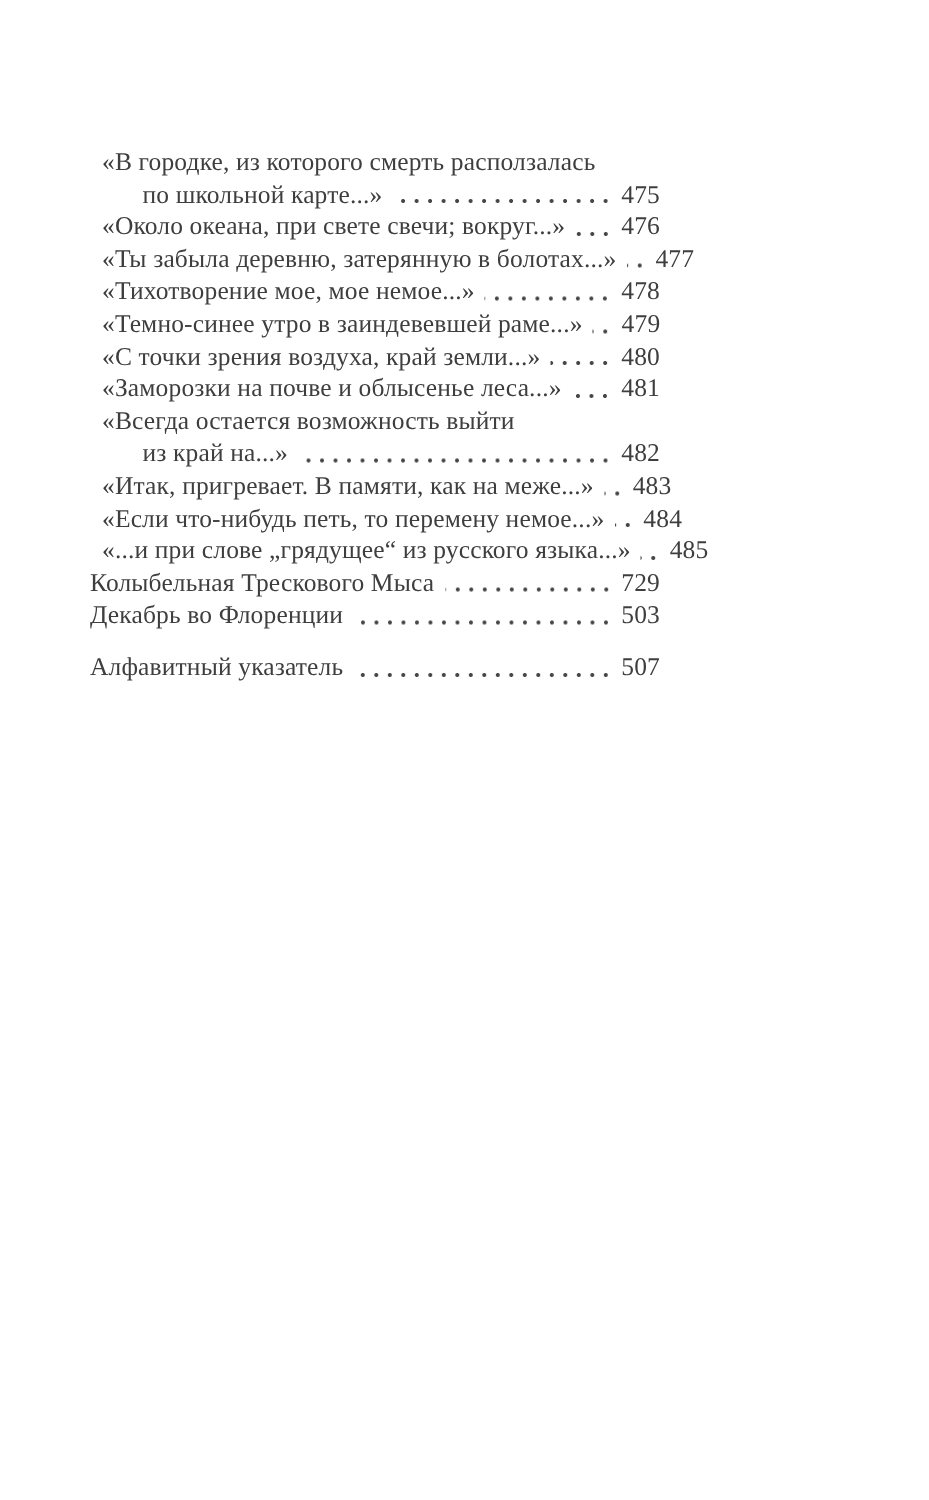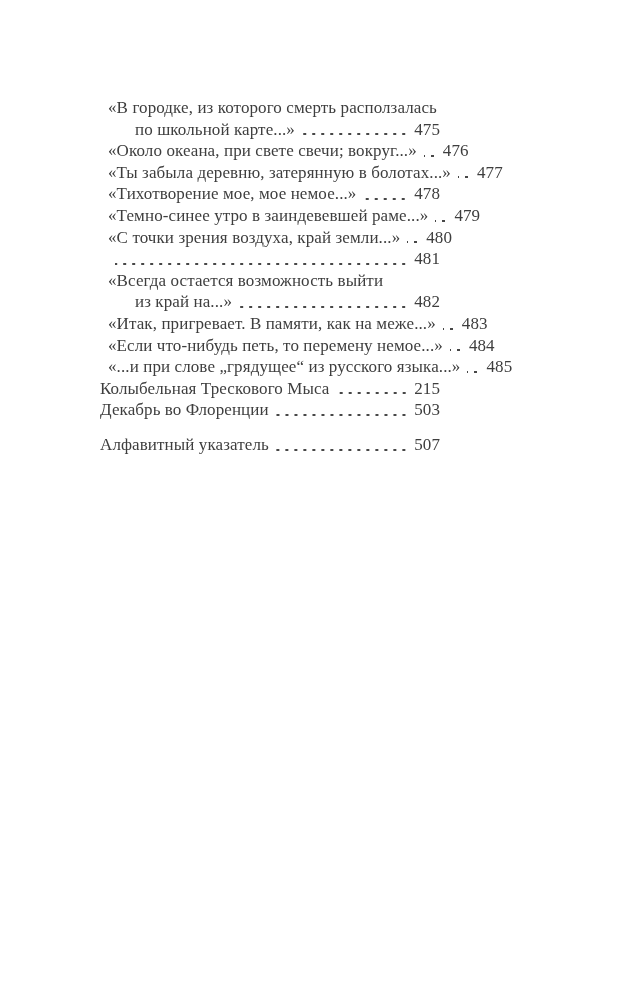--- a/index.html
+++ b/index.html
@@ -10,21 +10,21 @@
     width: 619px;
     height: 1000px;
     background: #ffffff;
     overflow: hidden;
     font-family: "Liberation Serif", "DejaVu Serif", serif;
   }
   .book-page {
     box-sizing: border-box;
     width: 507px;
     height: 1000px;
-    padding: 97px 67px 0 100px;
+    padding: 97px 67px 0 60px;
     color: #3e3e3e;
   }
   .toc-list {
     display: block;
   }
   .row {
     display: flex;
     align-items: flex-end;
     font-size: 17px;
     line-height: 21.6px;
@@ -87,20 +87,21 @@
     <span class="t">«Темно-синее утро в заиндевевшей раме...»</span>
     <span class="dots"></span>
     <span class="p">479</span>
   </div>
       <div class="row quote">
     <span class="t">«С точки зрения воздуха, край земли...»</span>
     <span class="dots"></span>
     <span class="p">480</span>
   </div>
       <div class="row quote">
+    <span class="t">«Заморозки на почве и облысенье леса...»</span>
     <span class="dots"></span>
     <span class="p">481</span>
   </div>
       <div class="row quote">
     <span class="t">«Всегда остается возможность выйти</span>
 
   </div>
       <div class="row cont">
     <span class="t">из край на...»</span>
     <span class="dots"></span>
@@ -117,21 +118,21 @@
     <span class="p">484</span>
   </div>
       <div class="row quote">
     <span class="t">«...и при слове „грядущее“ из русского языка...»</span>
     <span class="dots"></span>
     <span class="p">485</span>
   </div>
       <div class="row main">
     <span class="t">Колыбельная Трескового Мыса</span>
     <span class="dots"></span>
-    <span class="p">215</span>
+    <span class="p">729</span>
   </div>
       <div class="row main">
     <span class="t">Декабрь во Флоренции</span>
     <span class="dots"></span>
     <span class="p">503</span>
   </div>
       <div class="row main gap">
     <span class="t">Алфавитный указатель</span>
     <span class="dots"></span>
     <span class="p">507</span>

